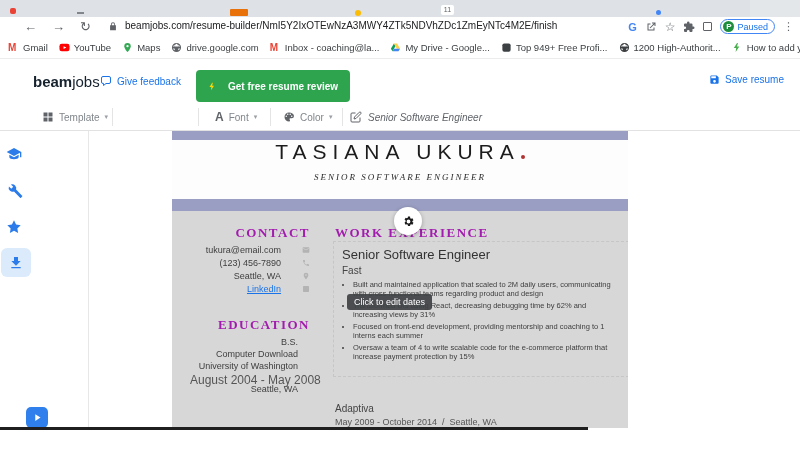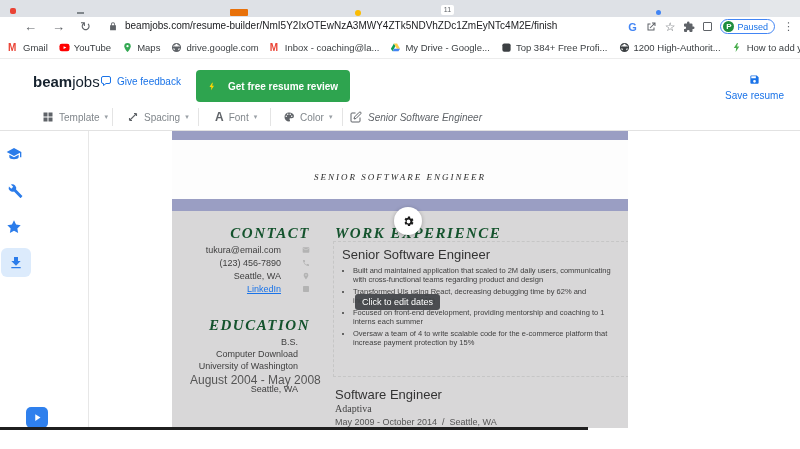--- a/index.html
+++ b/index.html
@@ -32,21 +32,21 @@
   .bm-m { color:#ea4335; font-weight:bold; font-size:10px; line-height:11px; }
 
   
   .appheader { position:absolute; top:59px; left:0; width:800px; height:45px; background:#fff; }
   .logo { position:absolute; left:33px; top:14px; font-size:15px; color:#16222e; }
   .logo b { font-weight:bold; } .logo span { font-weight:normal; }
   .feedback { position:absolute; left:100px; top:16px; display:flex; align-items:center; gap:5px; color:#1a73e8; font-size:10px; }
   .feedback svg { width:12px; height:12px; }
   .green-btn { position:absolute; left:196px; top:11px; height:32px; background:#2ea44f; border-radius:4px; color:#fff; font-size:10px; font-weight:bold; display:flex; align-items:center; gap:11px; padding:0 12px; border:none; }
   .green-btn svg { width:9px; height:11px; color:#ffd600; }
-  .save-resume { position:absolute; right:16px; top:15px; display:flex; align-items:center; gap:5px; color:#1a73e8; font-size:10px;flex-direction:column; }
+  .save-resume { position:absolute; right:16px; top:15px; display:flex; align-items:center; gap:5px; color:#1a73e8; font-size:10px; }
   .save-resume svg { width:11px; height:11px; }
 
   
   .etoolbar { position:absolute; top:104px; left:0; width:800px; height:27px; background:#fff; border-bottom:1px solid #e2e2e2; }
   .tool-btn { position:absolute; top:0; height:26px; display:flex; align-items:center; gap:5px; color:#80868b; font-size:10px; }
   .tool-btn svg { width:12px; height:12px; color:#5f6368; }
   .tool-btn .bigA { font-size:12px; font-weight:bold; color:#5f6368; }
   .caret { font-size:7px; color:#9aa0a6; }
   .tool-div { position:absolute; top:4px; width:1px; height:18px; background:#e4e4e4; }
   .doc-title { position:absolute; left:350px; top:0; height:26px; display:flex; align-items:center; gap:6px; color:#5f6368; font-size:10px; font-style:italic; }
@@ -65,21 +65,21 @@
   
   .page { position:absolute; left:172px; top:131px; width:456px; height:297px; background:#d8d7d8; overflow:hidden; }
   .band { position:absolute; left:0; width:456px; background:#9a9ec3; }
   .band.top { top:0; height:9px; }
   .band.mid { top:68px; height:12px; }
   .headband { position:absolute; left:0; top:9px; width:456px; height:59px; background:#fdfdfd; text-align:center; }
   .r-name { position:absolute; left:0; width:456px; top:9px; font-family:"Liberation Serif", serif; font-size:21px; letter-spacing:6px; color:#1c1c1c; text-align:center; white-space:nowrap; }
   .red-dot { display:inline-block; width:4px; height:4px; border-radius:50%; background:#b03333; margin-left:1px; vertical-align:baseline; }
   .r-title { position:absolute; left:0; width:456px; top:41px; font-family:"Liberation Serif", serif; font-style:italic; font-size:9px; letter-spacing:2px; color:#2a2a2a; text-align:center; }
 
-  .serif-head { font-family:"Liberation Serif", serif; font-weight:bold; font-size:15px; letter-spacing:1.5px; color:#14532d;font-style:italic; }
+  .serif-head { font-family:"Liberation Serif", serif; font-weight:bold; font-size:13px; letter-spacing:1.5px; color:#a21caf; }
 
   
   .lcol { position:absolute; left:18px; top:0; width:120px; text-align:right; }
   .lcol .serif-head { position:absolute; right:0; width:120px; }
   .c-head { top:94px; }
   .e-head { top:186px; }
   .crow { position:absolute; right:0; width:120px; display:flex; justify-content:flex-end; align-items:center; gap:21px; font-size:9px; color:#3e3e3e; white-space:nowrap; }
   .crow svg { width:8px; height:8px; color:#b3b3b3; flex:0 0 auto; }
   .link-blue { color:#1a73e8; text-decoration:underline; }
   .erow { position:absolute; right:12px; width:108px; font-size:9px; color:#3e3e3e; white-space:nowrap; text-align:right; }
@@ -88,25 +88,25 @@
   
   .w-head { position:absolute; left:163px; top:94px; }
   .job-box { position:absolute; left:161px; top:110px; width:296px; height:136px; border:1px dashed #c6c6c6; padding:5px 8px; }
   .job-title { font-size:13px; color:#333; }
   .job-co { font-size:10px; color:#444; margin-top:3px; }
   .job-dates { font-size:9px; color:#555; margin-top:3px; }
   .job-dates .sep { margin:0 5px; }
   .job-bullets { margin-top:4px; padding-left:11px; list-style:disc; }
   .job-bullets li { font-size:7.5px; line-height:9px; color:#3e3e3e; margin-bottom:3px; }
   .job2-title { position:absolute; left:163px; top:256px; font-size:13px; color:#333; }
-  .job2-co { position:absolute; left:163px; top:272px; font-size:10px; color:#444;font-family:Liberation Serif, serif; }
+  .job2-co { position:absolute; left:163px; top:272px; font-size:10px; color:#444; }
   .job2-dates { position:absolute; left:163px; top:286px; font-size:9px; color:#555; }
   .job2-dates .sep { margin:0 5px; }
 
-  .tooltip { position:absolute; left:183px; top:163px; background:rgba(64,67,70,0.93); color:#fff; font-size:9px; padding:3px 7px; border-radius:3px; white-space:nowrap; z-index:6; }
+  .tooltip { position:absolute; left:175px; top:163px; background:rgba(64,67,70,0.93); color:#fff; font-size:9px; padding:3px 7px; border-radius:3px; white-space:nowrap; z-index:6; }
 
   .gear-fab { position:absolute; left:222px; top:76px; width:28px; height:28px; border-radius:50%; background:#fff; box-shadow:0 1px 4px rgba(0,0,0,0.28); display:flex; align-items:center; justify-content:center; z-index:5; border:none; }
   .gear-fab svg { width:13px; height:13px; color:#1b1b1b; }
 
   .black-bar { position:absolute; left:0; top:427px; width:588px; height:3px; background:#1f1f1f; }
 </style>
 </head>
 <body>
 
 <div class="screen">
@@ -181,21 +181,21 @@
           <path fill="#0f9d58" d="M8.5 3L2 14.5 5.5 20 12 8.5z"></path>
           <path fill="#ffcf48" d="M8.5 3h7L22 14.5h-7z"></path>
           <path fill="#4285f4" d="M22 14.5L18.5 20H5.5l3.5-5.5z"></path>
         </svg>
       <span>My Drive - Google...</span>
     </div>
     <div class="bm">
       <svg viewBox="0 0 24 24" fill="#3c4043">
           <rect x="3" y="3" width="18" height="18" rx="4"></rect>
         </svg>
-      <span>Top 384+ Free Profi...</span>
+      <span>Top 949+ Free Profi...</span>
     </div>
     <div class="bm">
       <svg viewBox="0 0 24 24" fill="#3c4043">
           <path d="M12 2a10 10 0 100 20 10 10 0 000-20zm0 2c1.7 0 3.3 2.6 3.8 6H8.2C8.7 6.6 10.3 4 12 4zM4.3 14h3.5c.1 1.5.4 2.9.8 4.1A8 8 0 014.3 14zm0-4a8 8 0 014.3-4.1c-.4 1.2-.7 2.6-.8 4.1H4.3zm11.1 8.1c.4-1.2.7-2.6.8-4.1h3.5a8 8 0 01-4.3 4.1zM16.2 10c-.1-1.5-.4-2.9-.8-4.1A8 8 0 0119.7 10h-3.5z"></path>
         </svg>
       <span>1200 High-Authorit...</span>
     </div>
     <div class="bm">
       <svg viewBox="0 0 24 24" fill="#4caf50">
           <path d="M11 2L4 13h5l-1 9 8-12h-5l2-8z"></path>
@@ -229,27 +229,20 @@
 
   <div class="etoolbar">
     <div class="tool-btn" style="left:42px;">
       <svg viewBox="0 0 24 24" fill="currentColor">
           <path d="M3 3h8v8H3zM13 3h8v8h-8zM3 13h8v8H3zM13 13h8v8h-8z"></path>
         </svg>
       <span>Template</span>
       <span class="caret">▾</span>
     </div>
     <div class="tool-div" style="left:112px;"></div>
-    <div class="tool-btn" style="left:127px;">
-      <svg viewBox="0 0 24 24" fill="none" stroke="currentColor" stroke-width="2.2">
-          <path d="M5 19L19 5M5 19v-5M5 19h5M19 5h-5M19 5v5"></path>
-        </svg>
-      <span>Spacing</span>
-      <span class="caret">▾</span>
-    </div>
     <div class="tool-div" style="left:198px;"></div>
     <div class="tool-btn" style="left:215px;">
       <span class="bigA">A</span>
       <span>Font</span>
       <span class="caret">▾</span>
     </div>
     <div class="tool-div" style="left:270px;"></div>
     <div class="tool-btn" style="left:283px;">
       <svg viewBox="0 0 24 24" fill="currentColor">
           <path d="M12 3a9 9 0 000 18c1.2 0 2-.9 2-2 0-.5-.2-1-.5-1.3-.3-.4-.5-.8-.5-1.2 0-1.1.9-2 2-2h2.4A4.6 4.6 0 0022 10c-.3-4-4.7-7-10-7zM6.5 12a1.5 1.5 0 110-3 1.5 1.5 0 010 3zm3-4a1.5 1.5 0 110-3 1.5 1.5 0 010 3zm5 0a1.5 1.5 0 110-3 1.5 1.5 0 010 3zm3 4a1.5 1.5 0 110-3 1.5 1.5 0 010 3z"></path>
@@ -291,20 +284,21 @@
   </div>
   <button class="play-btn">
     <svg viewBox="0 0 24 24" fill="currentColor">
         <path d="M6 3l14 9-14 9z"></path>
       </svg>
   </button>
 
   <div class="page">
     <div class="band top"></div>
     <div class="headband"></div>
+    <div class="r-name"><span>TASIANA UKURA</span><span class="red-dot"></span></div>
     <div class="r-title">SENIOR SOFTWARE ENGINEER</div>
     <div class="band mid"></div>
 
     <div class="lcol">
       <div class="serif-head c-head">CONTACT</div>
       <div class="crow" style="top:114px;">
         <span>tukura@email.com</span>
         <svg viewBox="0 0 24 24" fill="currentColor">
             <path d="M20 4H4a2 2 0 00-2 2v12a2 2 0 002 2h16a2 2 0 002-2V6a2 2 0 00-2-2zm0 4l-8 5-8-5V6l8 5 8-5v2z"></path>
           </svg>
@@ -332,31 +326,31 @@
       <div class="erow" style="top:218px;">Computer Download</div>
       <div class="erow" style="top:230px;">University of Washington</div>
       <div class="erow small" style="top:242px;">August 2004 - May 2008</div>
       <div class="erow" style="top:253px;">Seattle, WA</div>
     </div>
 
     <div class="serif-head w-head">WORK EXPERIENCE</div>
 
     <div class="job-box">
       <div class="job-title">Senior Software Engineer</div>
+      <div class="job-co">Fast</div>
       <ul class="job-bullets">
         <li>Built and maintained application that scaled to 2M daily users, communicating with cross-functional teams regarding product and design</li>
         <li>Transformed UIs using React, decreasing debugging time by 62% and increasing views by 31%</li>
         <li>Focused on front-end development, providing mentorship and coaching to 1 interns each summer</li>
         <li>Oversaw a team of 4 to write scalable code for the e-commerce platform that increase payment protection by 15%</li>
       </ul>
     </div>
 
     <div class="tooltip">Click to edit dates</div>
 
-    <div class="job2-title">Software Engineer</div>
     <div class="job2-co">Adaptiva</div>
     <div class="job2-dates">
       <span>May 2009 - October 2014</span><span class="sep">/</span><span>Seattle, WA</span>
     </div>
 
     <button class="gear-fab">
       <svg viewBox="0 0 24 24" fill="currentColor">
           <path d="M19.14 12.94a7 7 0 000-1.88l2.03-1.58-1.92-3.32-2.39.96a7 7 0 00-1.63-.94L14.87 2.7h-3.84l-.36 2.54a7 7 0 00-1.63.94l-2.39-.96-1.92 3.32 2.03 1.58a7 7 0 000 1.88L4.73 14.52l1.92 3.32 2.39-.96c.5.39 1.05.7 1.63.94l.36 2.54h3.84l.36-2.54a7 7 0 001.63-.94l2.39.96 1.92-3.32-2.03-1.58zM12 15.5a3.5 3.5 0 110-7 3.5 3.5 0 010 7z"></path>
         </svg>
     </button>

